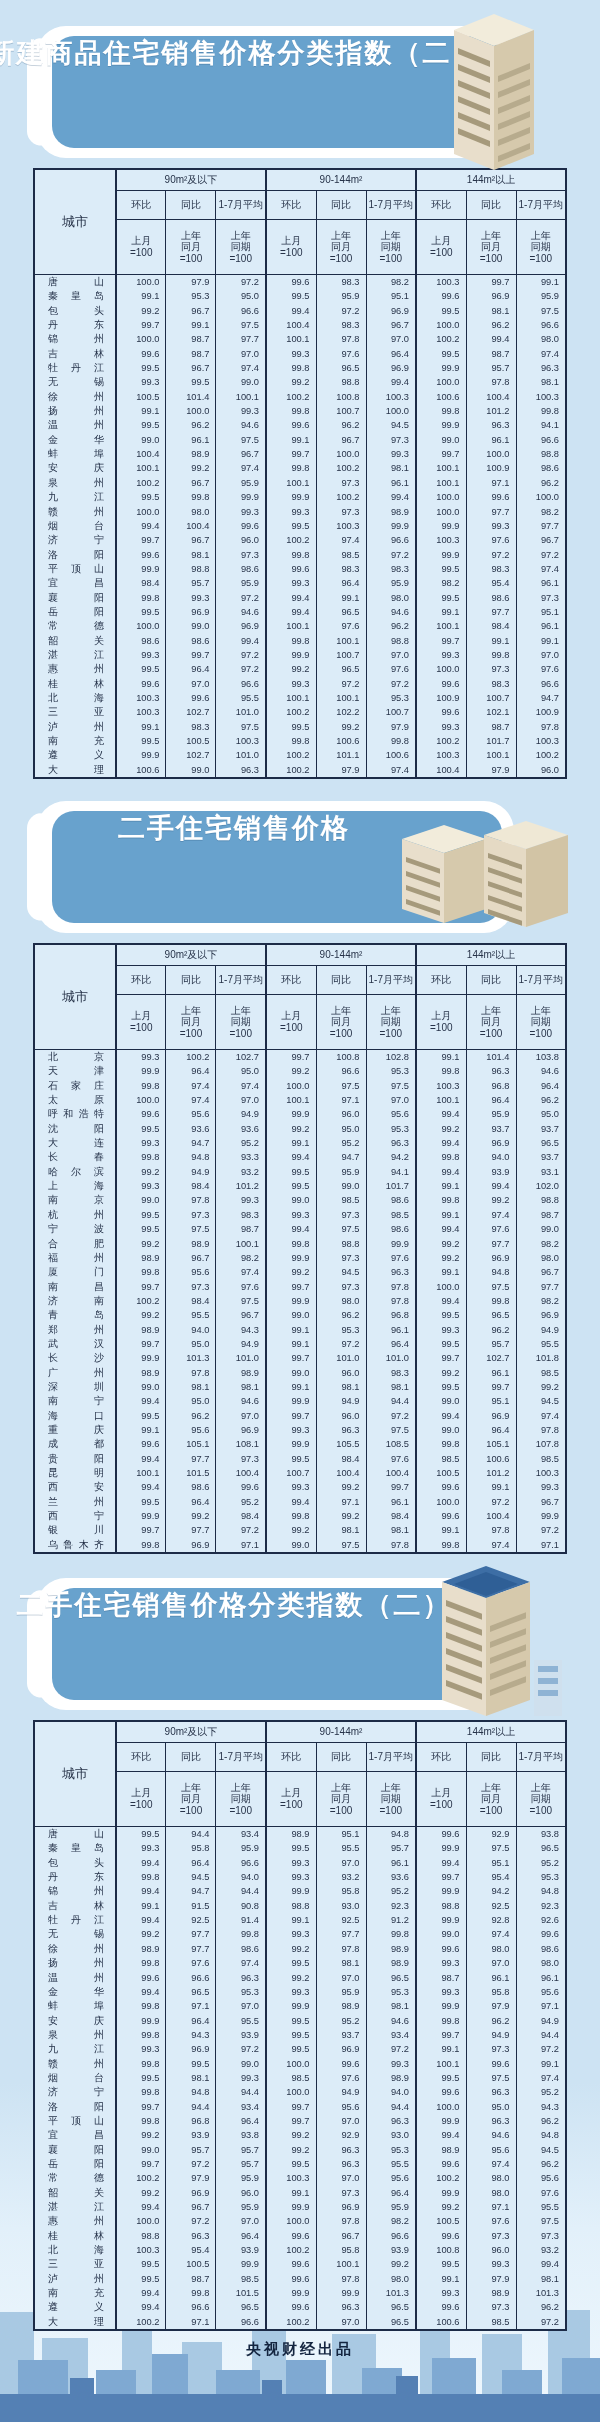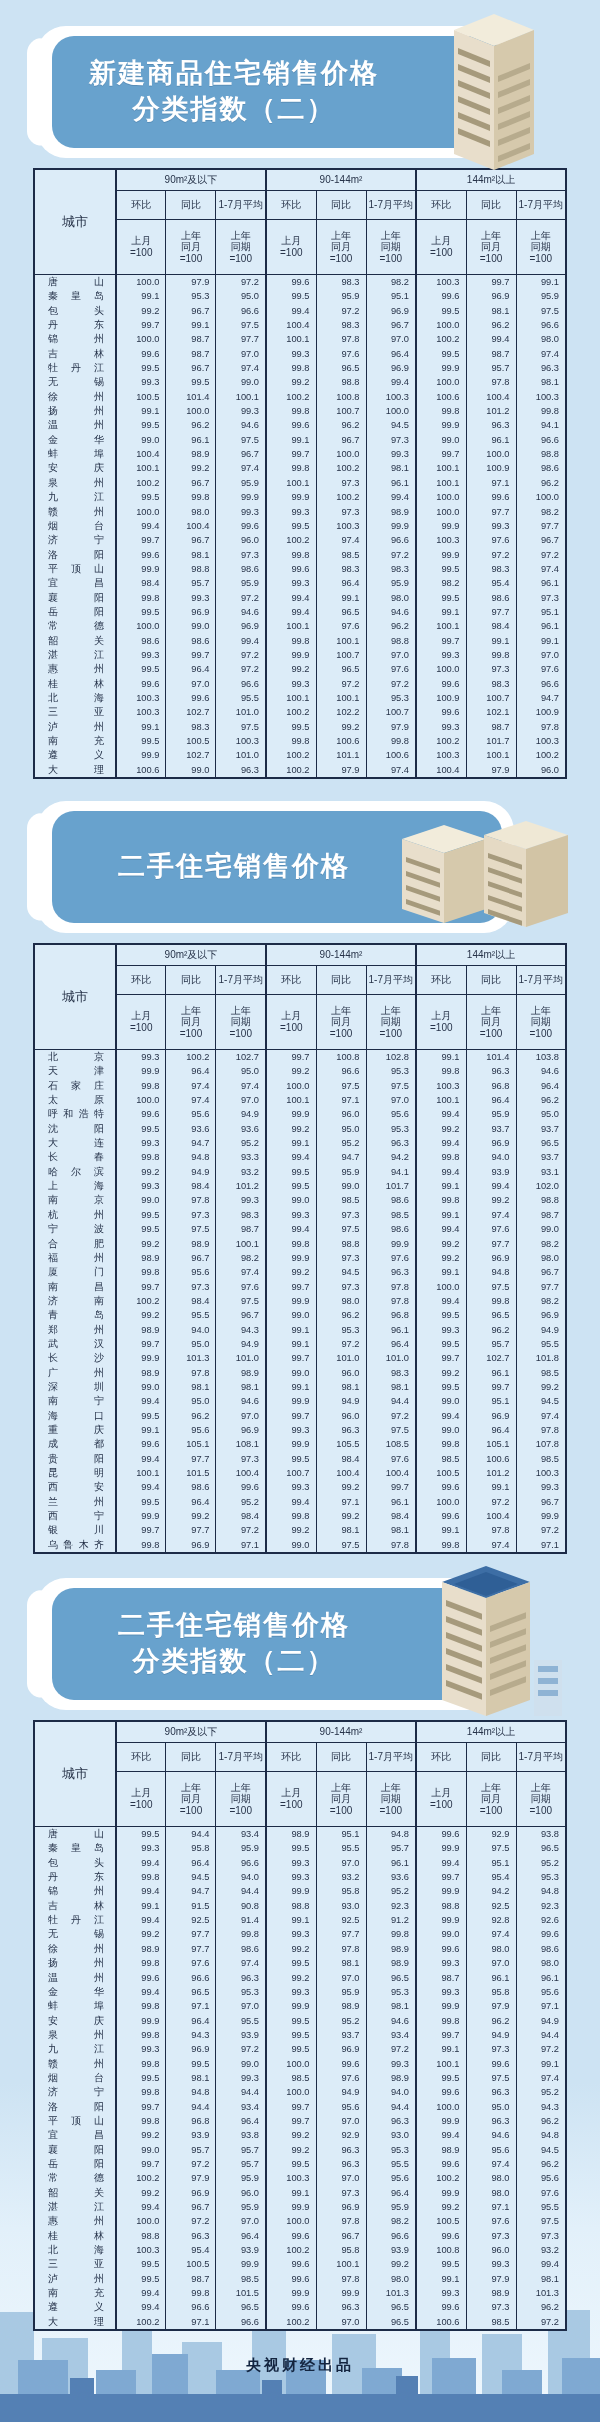--- a/index.html
+++ b/index.html
@@ -7,21 +7,21 @@
   .page{position:relative;width:600px;height:2422px;overflow:hidden;background:linear-gradient(#cde3f3 0 86%,#e2f0fa 92%,#eef7fd 100%);}
   .section{position:relative;z-index:2;}
   
   .banner-wrap{position:relative;height:132px;margin:0 0 10px 36px;width:478px;}
   .sec1 .banner-wrap{margin-top:26px;}
   .sec2 .banner-wrap{margin-top:22px;}
   .sec3 .banner-wrap{margin-top:24px;}
   .banner-white{position:absolute;inset:0;background:#ffffff;border-radius:30px;}
   .curl{position:absolute;left:-9px;top:12px;bottom:12px;width:30px;background:#ffffff;border-radius:16px;box-shadow:inset -5px 0 0 #dce9f4;}
   .banner-blue{position:absolute;left:16px;top:10px;right:12px;bottom:10px;background:#68a2cd;border-radius:22px;
-    display:flex;flex-direction:column;justify-content:center;align-items:center;padding-right:86px;box-sizing:border-box;}
+    display:flex;flex-direction:row;justify-content:center;align-items:flex-start;padding-right:86px;box-sizing:border-box;}
   .banner-blue .t1,.banner-blue .t2{color:#ffffff;font-weight:bold;font-size:27px;line-height:1.32;letter-spacing:2px;white-space:nowrap;text-shadow:0 1px 0 rgba(40,80,120,.25);}
   .bld{position:absolute;right:-46px;top:-16px;z-index:3;}
   .bld2{right:-56px;top:18px;}
   .bld3{right:-52px;top:-14px;}
   
   table{border-collapse:collapse;table-layout:fixed;width:532px;margin:0 auto;background:#dcecf8;border:2px solid #1c2b47;}
   th,td{border-left:1px solid #1c2b47;color:#273349;box-sizing:border-box;overflow:hidden;}
   th{border-bottom:1px solid #1c2b47;font-weight:normal;text-align:center;vertical-align:middle;}
   th.gh{height:21px;font-size:10px;margin-top:9px;}
   th.mh{height:29px;font-size:10px;}
@@ -31,21 +31,21 @@
   tbody td{height:14.35px;font-size:9.3px;text-align:right;padding:0 6px 0 0;border-top:0;border-bottom:0;line-height:14.35px;}
   td.cityc{padding:0 11px 0 13px;text-align:left;}
   td.cityc .cn{display:inline-block;width:100%;font-size:10px;text-align:justify;text-align-last:justify;color:#1f2c44;}
   col.c-city{width:82px;}col.c-val{width:50px;}
   
   .footer{position:absolute;left:0;bottom:0;width:600px;height:210px;z-index:1;}
   .footer svg{position:absolute;left:0;bottom:0;}
   .stamp{position:absolute;left:50%;top:44px;transform:translateX(-50%);width:64px;height:64px;background:#bf3a2b;border-radius:7px;
     display:flex;flex-direction:column;justify-content:center;align-items:center;z-index:4;box-shadow:0 1px 2px rgba(0,0,0,.25);}
   .stamp span{color:#ffffff;font-weight:bold;font-size:21px;line-height:1.2;letter-spacing:3px;text-indent:3px;}
-  .credit{position:absolute;left:0;top:144px;width:100%;text-align:center;font-size:15px;font-weight:bold;color:#142540;letter-spacing:3px;z-index:4;}
+  .credit{position:absolute;left:0;top:128px;width:100%;text-align:center;font-size:15px;font-weight:bold;color:#142540;letter-spacing:3px;z-index:4;}
 </style>
 </head>
 <body>
 
 <div class="page">
 
   <div class="section sec1">
     <div class="banner-wrap">
       <div class="curl"></div>
       <div class="banner-white"></div>

